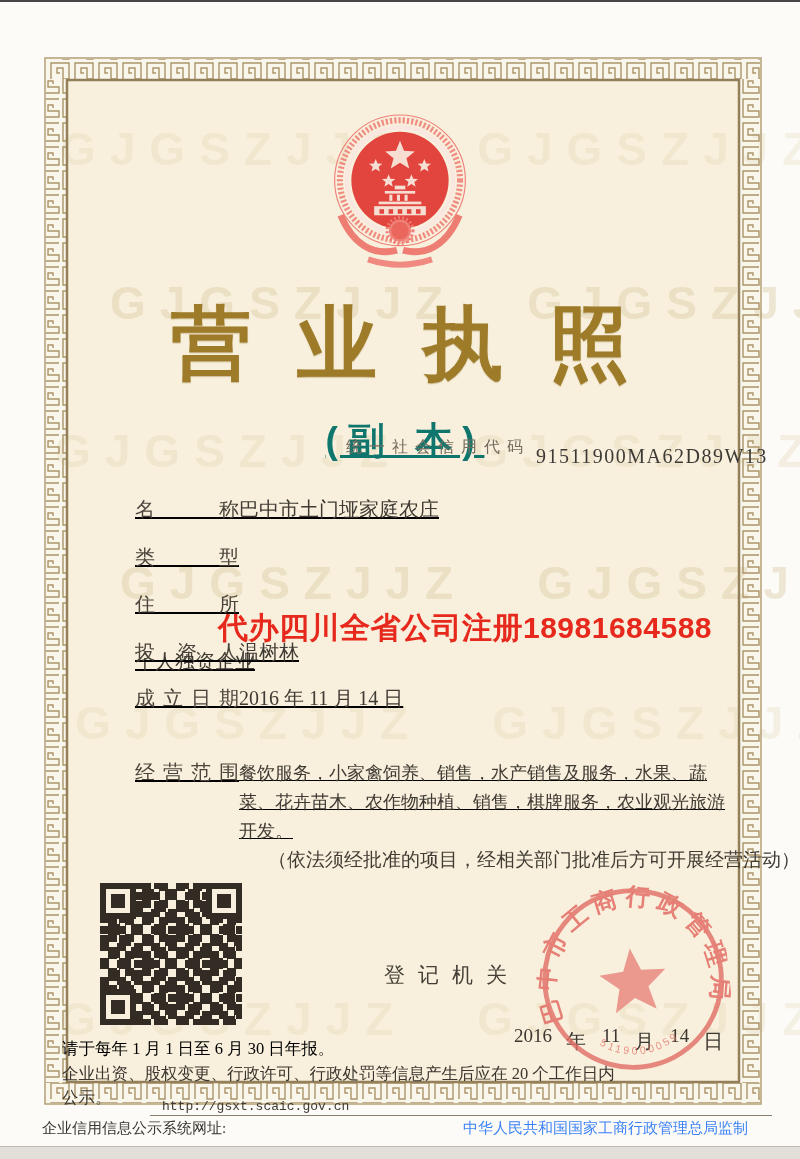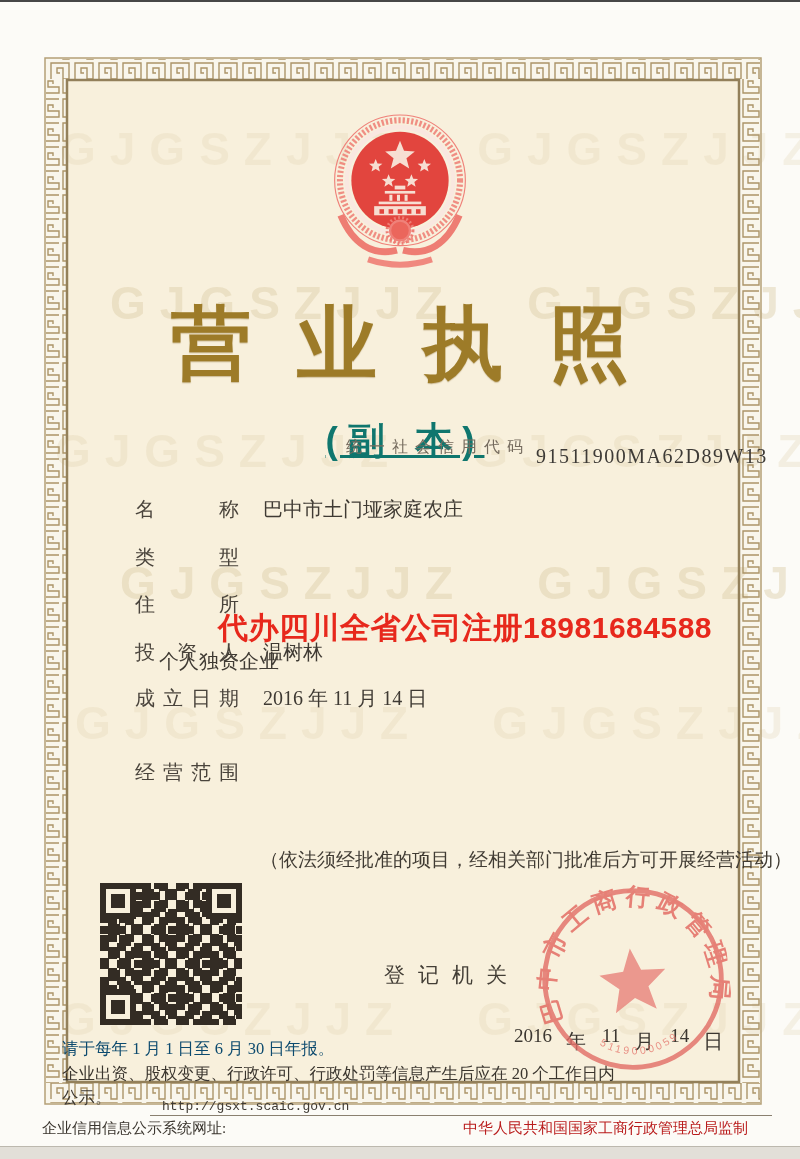--- a/index.html
+++ b/index.html
@@ -26,52 +26,52 @@
   .title{left:50%;transform:translateX(-50%);top:291px;z-index:5;
     font-family:"Liberation Sans",sans-serif;font-weight:900;font-size:80px;
     letter-spacing:46px;padding-left:46px;color:#9d7b28;white-space:nowrap;
     text-shadow:0 1px 1px rgba(130,95,25,.35);}
   .subtitle{left:50%;transform:translateX(-50%);top:416px;z-index:5;
     font-family:"Liberation Sans",sans-serif;font-weight:bold;font-size:37px;
     letter-spacing:10px;padding-left:10px;color:#0f766e;white-space:nowrap;text-decoration:underline;}
   .code-label{left:346px;top:437px;z-index:5;font-size:16px;letter-spacing:7px;color:#756b5e;white-space:nowrap;font-family:Liberation Mono, monospace;}
   .code-value{left:536px;top:445px;z-index:5;font-size:20px;letter-spacing:1.5px;color:#3d3a36;white-space:nowrap;}
   
-  .frow{left:135px;z-index:5;display:flex;align-items:flex-start;}
+  .frow{left:135px;z-index:5;display:flex;align-items:flex-start;text-decoration:underline;}
   .flabel{width:104px;flex:0 0 104px;font-size:20px;color:#4a443c;
     text-align:justify;text-align-last:justify;}
-  .fvalue{margin-left:24px;font-size:20px;color:#3f3a33;}
+  .fvalue{font-size:20px;color:#3f3a33;}
   .fvalue.scope{font-size:18px;width:492px;line-height:29px;}
-  .scope-note{left:260px;top:847px;z-index:5;font-size:19px;color:#403b33;white-space:nowrap;font-family:Liberation Serif, serif;}
+  .scope-note{left:268px;top:847px;z-index:5;font-size:19px;color:#403b33;white-space:nowrap;font-family:Liberation Serif, serif;}
   
   .ad{left:218px;top:608px;z-index:8;font-family:"Liberation Sans",sans-serif;
     font-weight:bold;font-size:30px;color:#e7281c;white-space:nowrap;letter-spacing:0.5px;}
   
   .qr{left:100px;top:883px;width:142px;height:142px;z-index:5;background-color:#f8f0dc;
     background-image:
       repeating-conic-gradient(#332c24 0% 25%, transparent 25% 50%),
       repeating-conic-gradient(#332c24 0% 25%, transparent 25% 50%);
     background-size:17px 17px,23px 23px;background-position:0 0,8px 6px;}
   .qr-finder{position:absolute;width:24px;height:24px;border:6px solid #332c24;background:#f8f0dc;}
   .qr-finder .qr-dot{position:absolute;left:5px;top:5px;width:14px;height:14px;background:#332c24;}
   .qr-finder.tl{left:0;top:0;} .qr-finder.tr{right:0;top:0;} .qr-finder.bl{left:0;bottom:0;}
   
   .reg-label{left:384px;top:961px;z-index:5;font-size:21px;letter-spacing:13px;color:#433e36;white-space:nowrap;}
   .reg-date{left:508px;top:1028px;z-index:6;font-size:20px;color:#3b3630;white-space:nowrap;}
   .reg-date .num{font-size:19px;position:relative;top:-6px;padding:0 6px;}
   .reg-date .cn{letter-spacing:2px;padding:0 8px;}
   .seal{left:537px;top:883px;z-index:8;transform:rotate(-6deg);opacity:.8;}
   
-  .notice1{left:62px;top:1038px;z-index:5;font-size:16.5px;color:#0c4a6e;white-space:nowrap;}
+  .notice1{left:62px;top:1038px;z-index:5;font-size:16.5px;color:#000000;white-space:nowrap;}
   .notice2{left:62px;top:1062px;z-index:5;font-size:16.5px;color:#3a352e;width:558px;line-height:24px;}
   
   .url-line{left:150px;top:1115px;width:622px;height:1px;background:#8a8070;z-index:5;}
   .url{left:162px;top:1099px;z-index:5;font-family:"Liberation Mono",monospace;font-size:13px;font-weight:normal;color:#3f3a33;white-space:nowrap;}
   .site-label{left:42px;top:1119px;z-index:5;font-size:15px;color:#3a352e;white-space:nowrap;}
-  .supervisor{right:52px;top:1119px;z-index:5;font-size:15px;color:#b91c1c;white-space:nowrap;}
+  .supervisor{right:52px;top:1119px;z-index:5;font-size:15px;color:#3b82f6;white-space:nowrap;}
 </style>
 </head>
 <body>
 
 <div class="abs top-edge-line"></div>
 <div class="abs paper-band"></div>
 <div class="abs paper-inner"></div>
 
 <div class="abs wm" style="left:60px;top:122px;opacity:.5;"><span>GJGSZJJZ</span><span>GJGSZJJZ</span></div>
 <div class="abs wm" style="left:110px;top:276px;"><span>GJGSZJJZ</span><span>GJGSZJJZ</span></div>
@@ -149,20 +149,21 @@
 <div class="abs frow" style="top:639px;">
   <div class="flabel">投资人</div>
   <div class="fvalue">温树林</div>
 </div>
 <div class="abs frow" style="top:685px;">
   <div class="flabel">成立日期</div>
   <div class="fvalue">2016 年 11 月 14 日</div>
 </div>
 <div class="abs frow" style="top:759px;">
   <div class="flabel">经营范围</div>
+  <div class="fvalue scope">餐饮服务，小家禽饲养、销售，水产销售及服务，水果、蔬菜、花卉苗木、农作物种植、销售，棋牌服务，农业观光旅游开发。</div>
 </div>
 
 <div class="abs scope-note">（依法须经批准的项目，经相关部门批准后方可开展经营活动）</div>
 
 <div class="abs ad">代办四川全省公司注册18981684588</div>
 
 <div class="abs qr">
   <div class="qr-finder tl">
       <div class="qr-dot"></div>
     </div>

